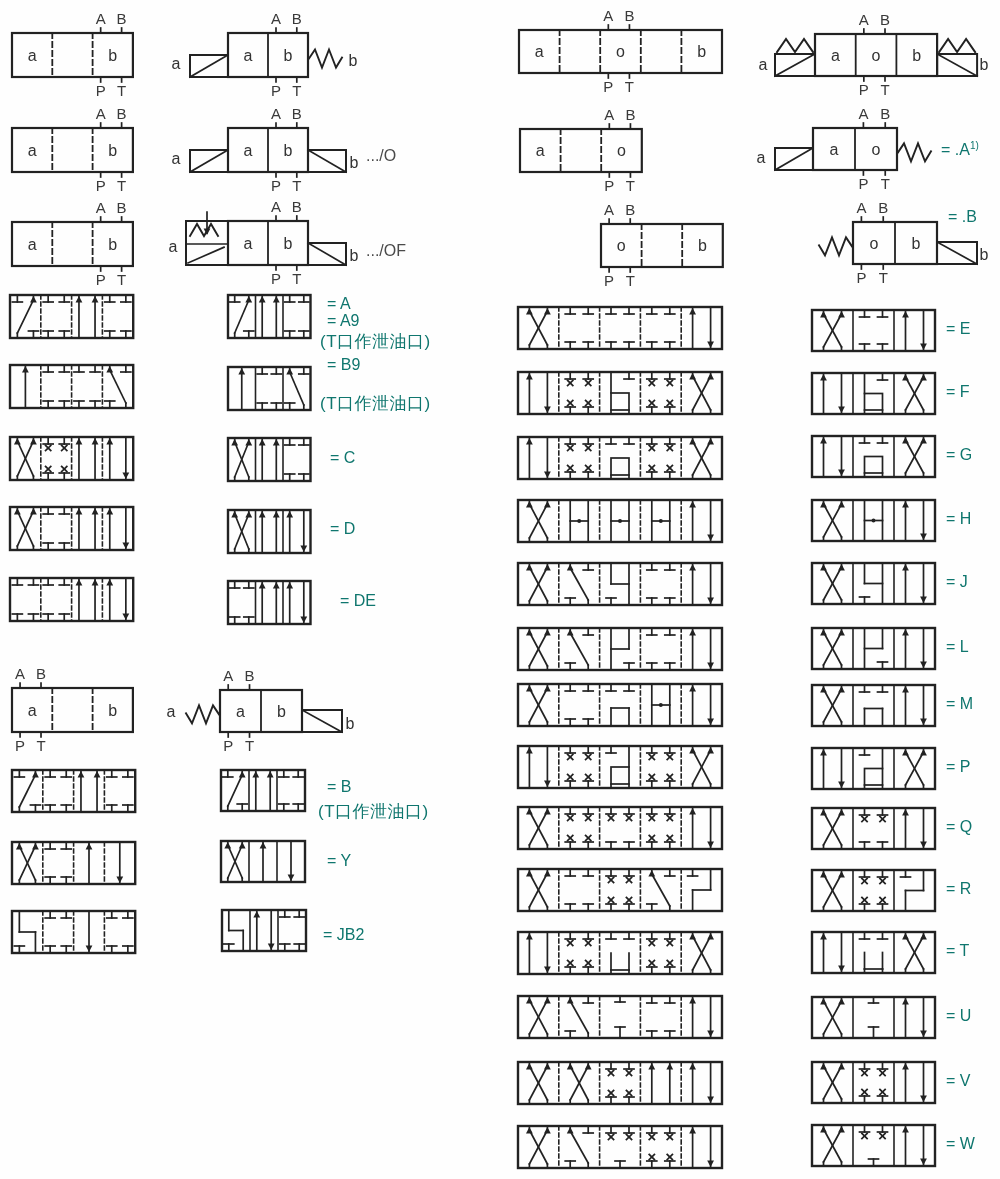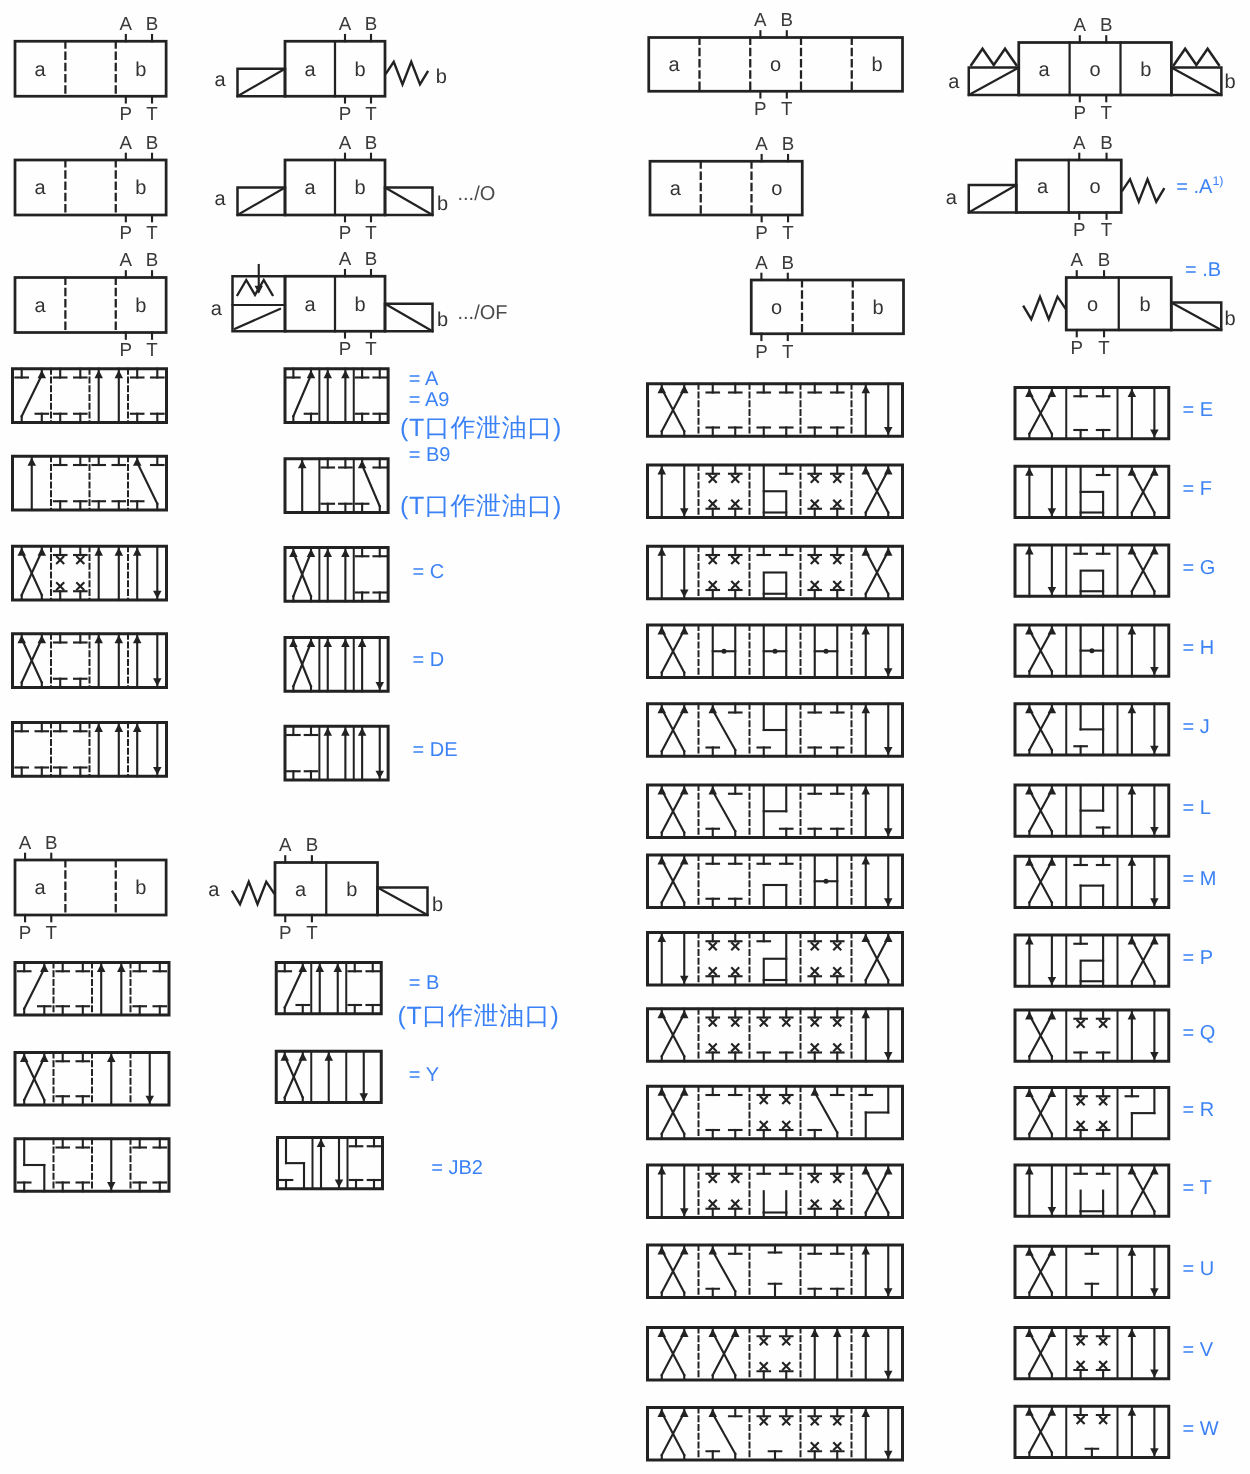--- a/index.html
+++ b/index.html
@@ -1,20 +1,20 @@
 <!DOCTYPE html>
 <html><head>
 <meta charset="utf-8">
 <style>
   html,body{margin:0;padding:0;background:#fff;}
   #page{position:relative;width:1000px;height:1179px;background:#fefefe;overflow:hidden;
         font-family:"Liberation Sans", sans-serif;}
   #canvas{position:absolute;left:0;top:0;}
-  .lbl{position:absolute;color:#3b82f6;font-size:16px;line-height:1.05;white-space:nowrap;}
-  .note{font-size:20px;letter-spacing:0.5px;}
+  .lbl{position:absolute;color:#0f766e;font-size:16px;line-height:1.05;white-space:nowrap;}
+  .note{font-size:17px;letter-spacing:0.5px;}
   .suffix{color:#4a4a4a;font-size:16px;}
   .lbl sup{font-size:10px;}
 </style>
 </head>
 <body>
 
 <div id="page">
   <svg id="canvas" width="1000" height="1179" viewBox="0 0 1000 1179">
       <g stroke="#222222" stroke-width="1.7" fill="none" stroke-linecap="square">
         <rect x="12" y="33" width="120.89999999999999" height="44" stroke-width="2.2"></rect>
@@ -1735,26 +1735,26 @@
   <div class="lbl suffix" style="left:366px;top:148px">.../O</div>
   <div class="lbl suffix" style="left:366px;top:243px">.../OF</div>
 
   <div class="lbl" style="left:327px;top:296px">= A</div>
   <div class="lbl" style="left:327px;top:313px">= A9</div>
   <div class="lbl note" style="left:320px;top:333px">(T口作泄油口)</div>
   <div class="lbl" style="left:327px;top:357px">= B9</div>
   <div class="lbl note" style="left:320px;top:395px">(T口作泄油口)</div>
   <div class="lbl" style="left:330px;top:450px">= C</div>
   <div class="lbl" style="left:330px;top:521px">= D</div>
-  <div class="lbl" style="left:330px;top:593px">= DE</div>
+  <div class="lbl" style="left:340px;top:593px">= DE</div>
 
   <div class="lbl" style="left:327px;top:779px">= B</div>
   <div class="lbl note" style="left:318px;top:803px">(T口作泄油口)</div>
   <div class="lbl" style="left:327px;top:853px">= Y</div>
-  <div class="lbl" style="left:345px;top:927px">= JB2</div>
+  <div class="lbl" style="left:323px;top:927px">= JB2</div>
 
   <div class="lbl" style="left:941px;top:141px"><span>= .A</span><sup>1)</sup></div>
   <div class="lbl" style="left:948px;top:209px">= .B</div>
 
   <div class="lbl" style="left:946px;top:321px">= E</div>
   <div class="lbl" style="left:946px;top:384px">= F</div>
   <div class="lbl" style="left:946px;top:447px">= G</div>
   <div class="lbl" style="left:946px;top:511px">= H</div>
   <div class="lbl" style="left:946px;top:574px">= J</div>
   <div class="lbl" style="left:946px;top:639px">= L</div>

